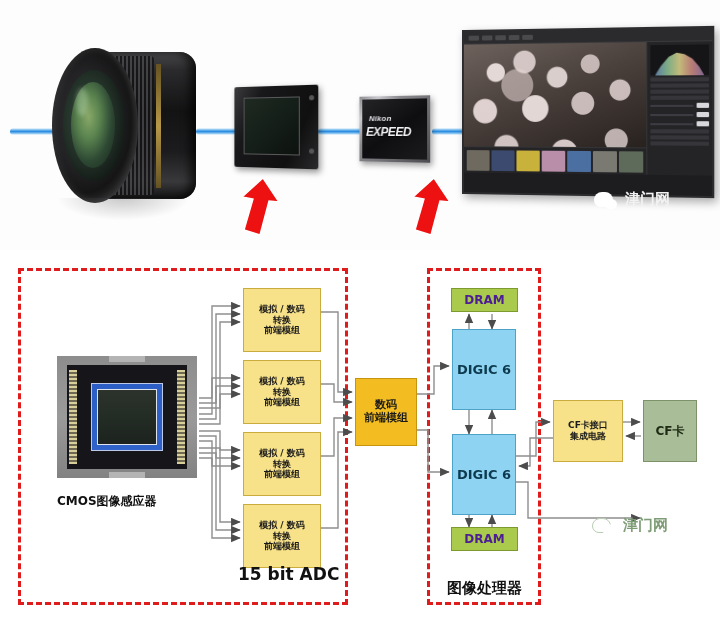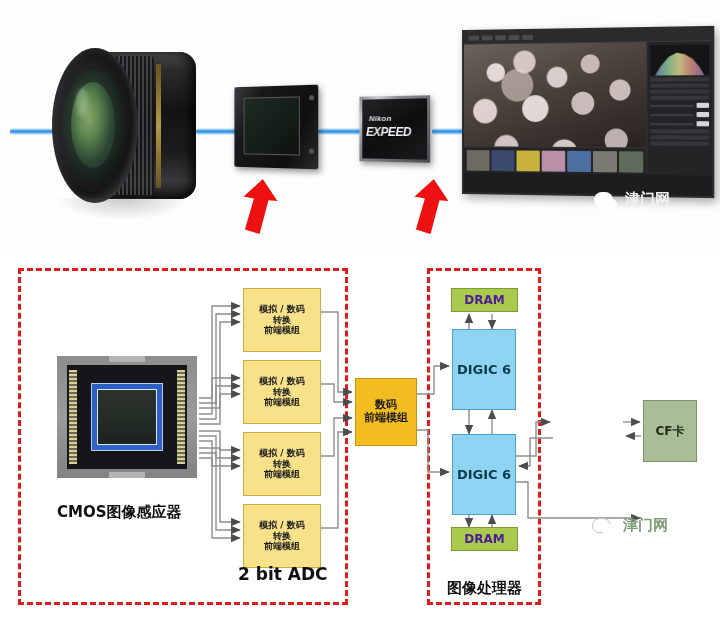--- a/index.html
+++ b/index.html
@@ -282,21 +282,21 @@
   }
   #dashed-adc { left: 18px;  top: 18px; width: 330px; height: 337px; }
   #dashed-ip  { left: 427px; top: 18px; width: 114px; height: 337px; }
 
   .dashed-label {
     position: absolute; z-index: 5;
     font-weight: bold; color: #111;
     font-family: "DejaVu Sans", "Liberation Sans", sans-serif;
     white-space: nowrap;
   }
-  #label-cmos { left: 57px;  top: 253px; font-size: 15px; }
+  #label-cmos { left: 57px;  top: 243px; font-size: 12px; }
   #label-adc  { left: 238px; top: 314px; font-size: 17px; }
   #label-ip   { left: 447px; top: 329px; font-size: 15px; }
 
   
   #cmos-sensor {
     position: absolute; left: 57px; top: 106px;
     width: 140px; height: 122px; z-index: 3;
     background: linear-gradient(to bottom,#8d8d8d 0%,#9a9a9a 50%,#828282 100%);
     padding: 10px;
   }
@@ -593,26 +593,30 @@
     <div class="node digic" id="digic-1">
       <span>DIGIC 6</span>
     </div>
     <div class="node digic" id="digic-2">
       <span>DIGIC 6</span>
     </div>
     <div class="node dram" id="dram-bot">
       <span>DRAM</span>
     </div>
 
+    <div class="node cfic">
+      <span class="note">CF卡接口</span>
+      <span class="note">集成电路</span>
+    </div>
     <div class="node card" id="card-cf">
       <span>CF卡</span>
     </div>
 
     <div class="dashed-label" id="label-cmos">CMOS图像感应器</div>
-    <div class="dashed-label" id="label-adc">2 bit ADC</div>
+    <div class="dashed-label" id="label-adc">15 bit ADC</div>
     <div class="dashed-label" id="label-ip">图像处理器</div>
   </div>
 
   <div class="watermark" id="watermark-bottom">
     <span class="wlogo"></span>
     <span>津门网</span>
   </div>
 
 </div>
 

